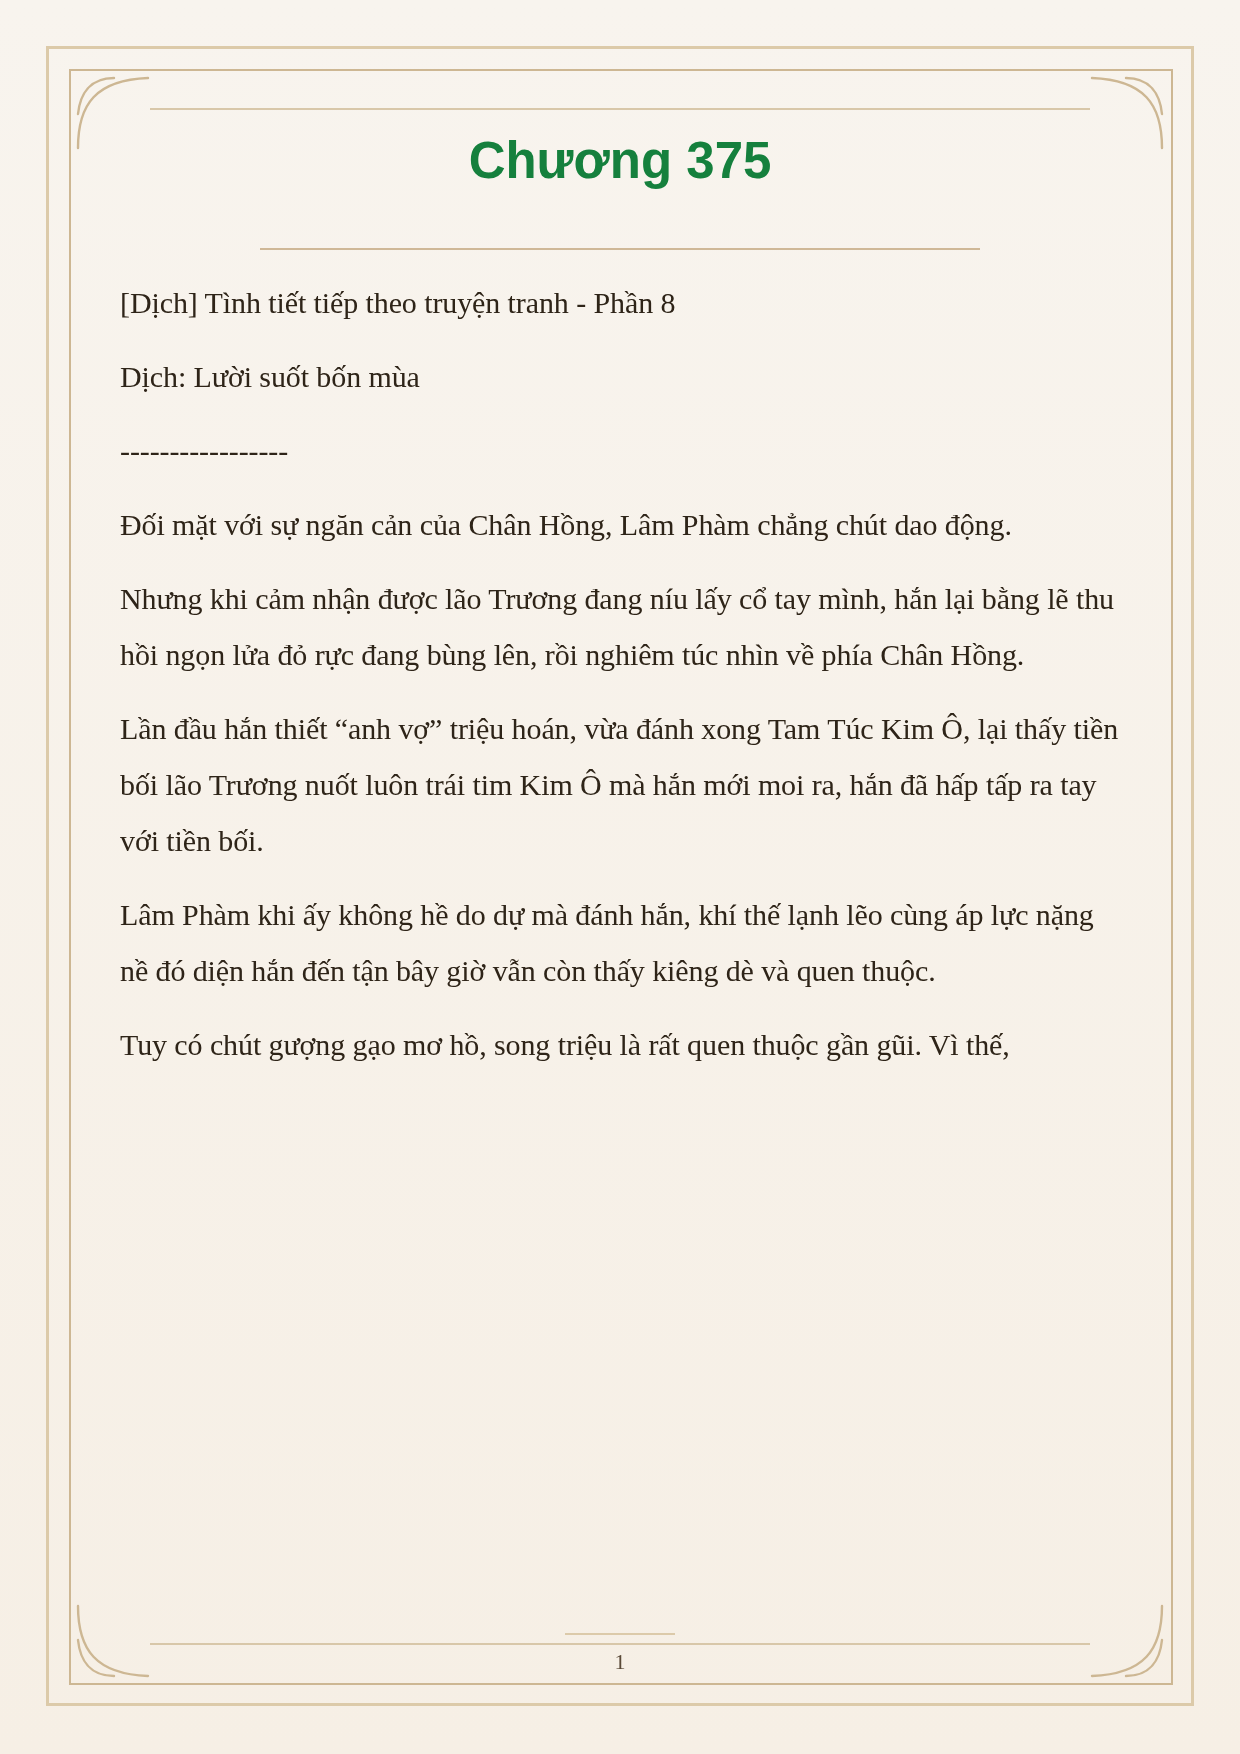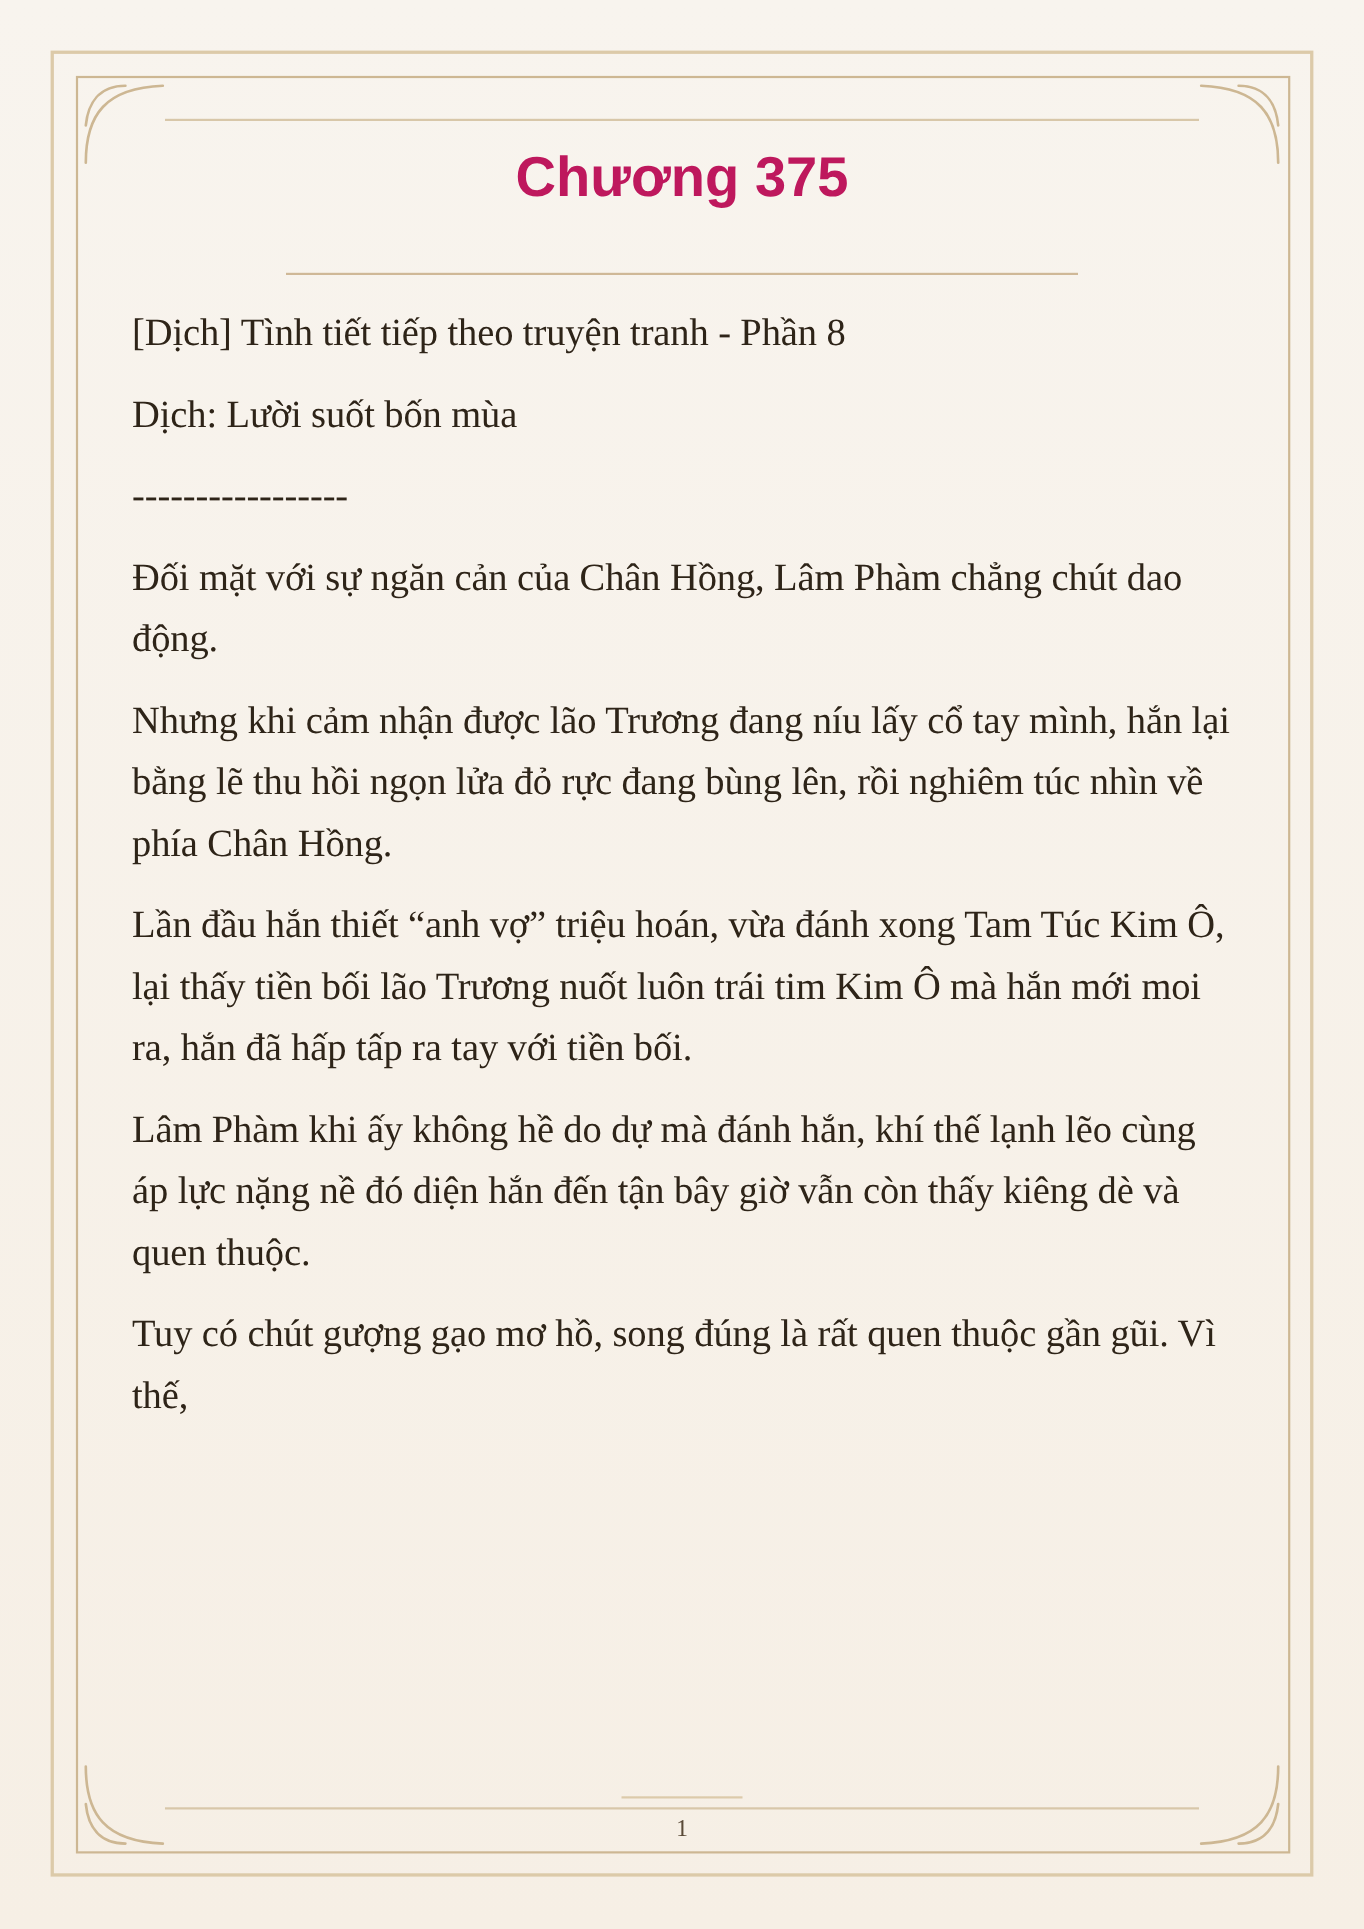--- a/index.html
+++ b/index.html
@@ -54,40 +54,40 @@
     .title {
       position: absolute;
       left: 0;
       top: 128px;
       width: 1240px;
       text-align: center;
       font-family: "Liberation Sans", "DejaVu Sans", sans-serif;
       font-weight: bold;
       font-size: 51px;
       line-height: 66px;
-      color: #be185d;
+      color: #15803d;
       margin: 0;
     }
     .title-rule {
       position: absolute;
       left: 260px;
       top: 248px;
       width: 720px;
       height: 2px;
       background: #cfb897;
     }
     .content {
       position: absolute;
       left: 120px;
       top: 275px;
       width: 1005px;
     }
     .content p {
       margin: 0 0 18px 0;
-      font-size: 35px;
+      font-size: 30px;
       line-height: 56px;
       color: #2e2418;
       letter-spacing: -0.1px;
     }
     .content p.meta {
       margin-bottom: 18px;
     }
     .bottom-short-rule {
       position: absolute;
       left: 565px;
@@ -153,18 +153,18 @@
 <div class="title-rule"></div>
 
 <div class="content">
   <p class="meta">[Dịch] Tình tiết tiếp theo truyện tranh - Phần 8</p>
   <p class="meta">Dịch: Lười suốt bốn mùa</p>
   <p class="meta">-----------------</p>
   <p>Đối mặt với sự ngăn cản của Chân Hồng, Lâm Phàm chẳng chút dao động.</p>
   <p>Nhưng khi cảm nhận được lão Trương đang níu lấy cổ tay mình, hắn lại bằng lẽ thu hồi ngọn lửa đỏ rực đang bùng lên, rồi nghiêm túc nhìn về phía Chân Hồng.</p>
   <p>Lần đầu hắn thiết “anh vợ” triệu hoán, vừa đánh xong Tam Túc Kim Ô, lại thấy tiền bối lão Trương nuốt luôn trái tim Kim Ô mà hắn mới moi ra, hắn đã hấp tấp ra tay với tiền bối.</p>
   <p>Lâm Phàm khi ấy không hề do dự mà đánh hắn, khí thế lạnh lẽo cùng áp lực nặng nề đó diện hắn đến tận bây giờ vẫn còn thấy kiêng dè và quen thuộc.</p>
-  <p>Tuy có chút gượng gạo mơ hồ, song đúng là rất quen thuộc gần gũi. Vì thế,</p>
+  <p>Tuy có chút gượng gạo mơ hồ, song triệu là rất quen thuộc gần gũi. Vì thế,</p>
 </div>
 
 <div class="bottom-short-rule"></div>
 <div class="bottom-rule"></div>
 <div class="page-number">1</div>
 
 </body></html>

